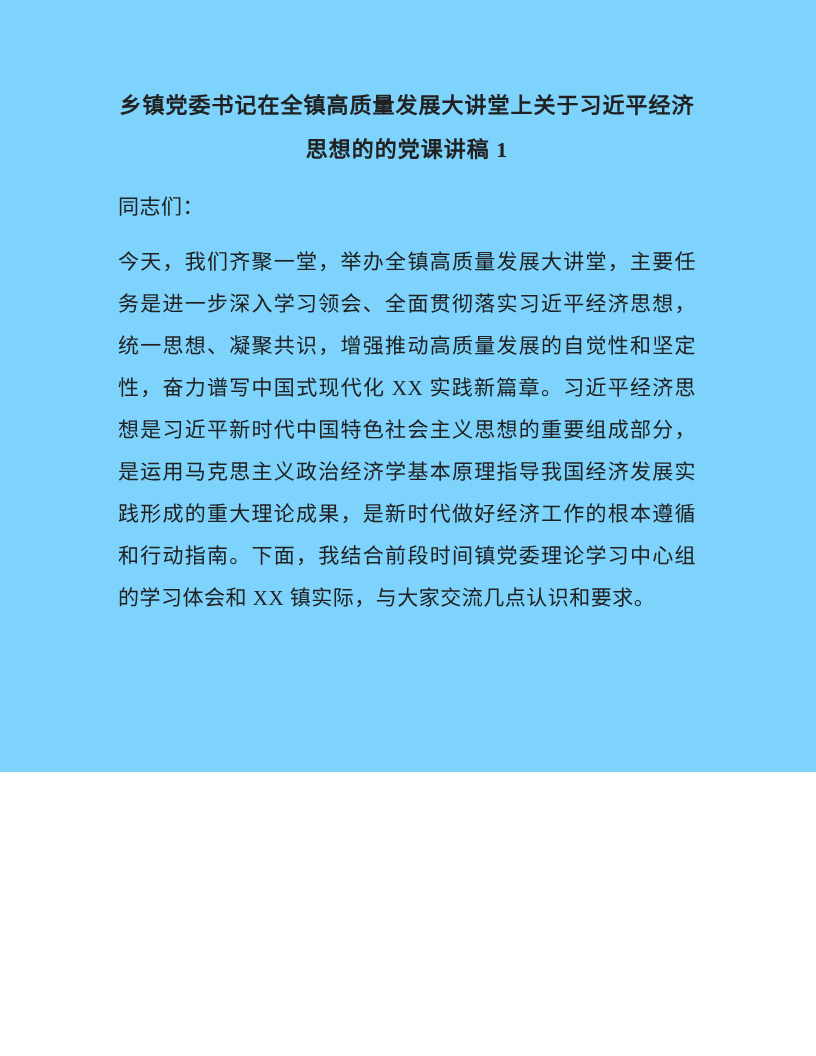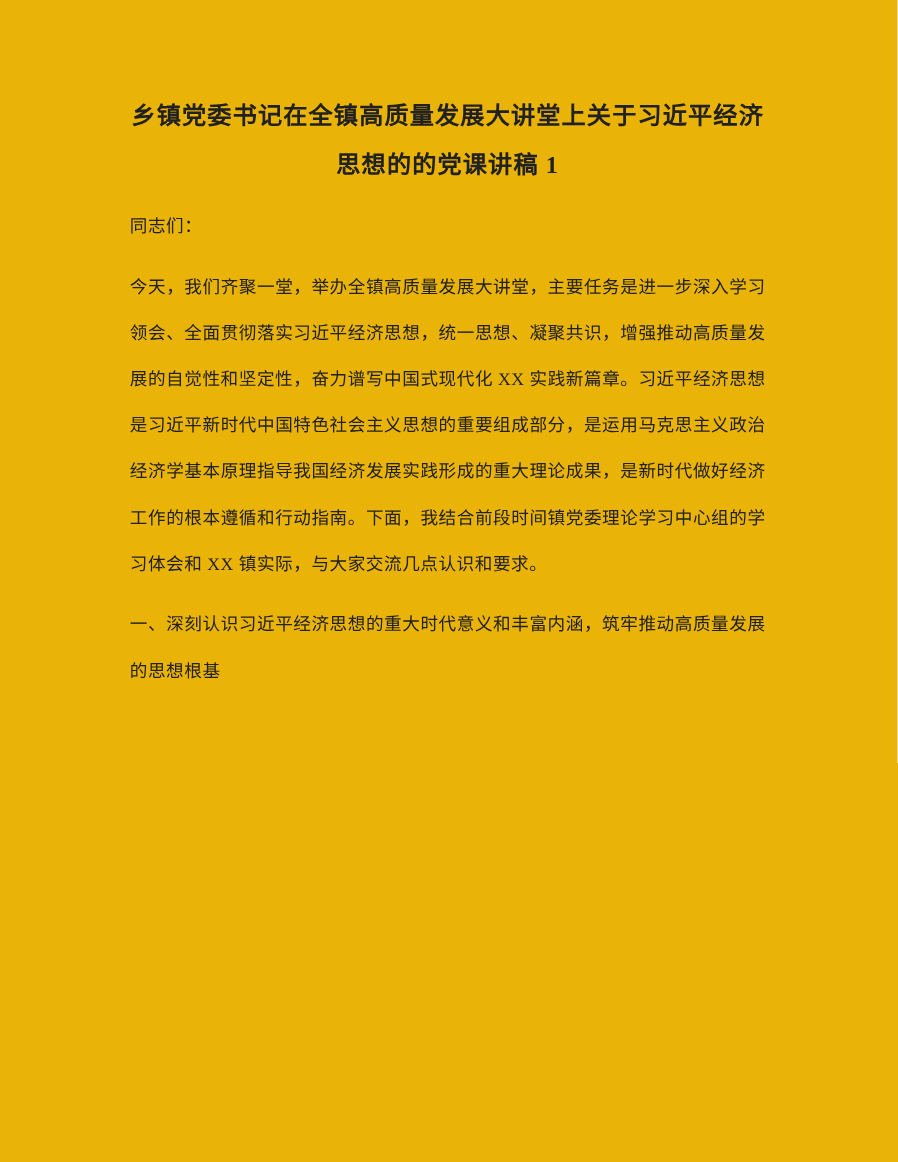--- a/index.html
+++ b/index.html
@@ -3,39 +3,39 @@
 <meta charset="utf-8">
 <style>
   html, body {
     margin: 0;
     padding: 0;
     background: #ffffff;
   }
   .page {
     position: relative;
     width: 816px;
-    height: 1056px;
+    height: 772px;
     margin: 0 auto;
-    background: #eab308;
+    background: #7dd3fc;
     box-sizing: border-box;
     padding: 84px 120px 60px 118px;
     font-family: "Liberation Serif", "DejaVu Serif", serif;
     color: #212121;
     overflow: hidden;
   }
   .doc-title {
     font-size: 22px;
     font-weight: 700;
     line-height: 44px;
     letter-spacing: 1px;
     text-align: center;
     margin: 0 0 14px 0;
   }
   .para {
-    font-size: 16px;
+    font-size: 21px;
     line-height: 42px;
     letter-spacing: 0.5px;
     text-align: justify;
     text-justify: inter-ideograph;
     margin: 0 0 13px 0;
     word-break: normal;
     line-break: strict;
     font-family: Liberation Serif, serif;
   }
   .para.salutation {
@@ -45,15 +45,14 @@
 </head>
 <body>
 
 <div class="page">
   <h1 class="doc-title">乡镇党委书记在全镇高质量发展大讲堂上关于习近平经济思想的的党课讲稿 1</h1>
 
   <p class="para salutation">同志们：</p>
 
   <p class="para">今天，我们齐聚一堂，举办全镇高质量发展大讲堂，主要任务是进一步深入学习领会、全面贯彻落实习近平经济思想，统一思想、凝聚共识，增强推动高质量发展的自觉性和坚定性，奋力谱写中国式现代化 XX 实践新篇章。习近平经济思想是习近平新时代中国特色社会主义思想的重要组成部分，是运用马克思主义政治经济学基本原理指导我国经济发展实践形成的重大理论成果，是新时代做好经济工作的根本遵循和行动指南。下面，我结合前段时间镇党委理论学习中心组的学习体会和 XX 镇实际，与大家交流几点认识和要求。</p>
 
-  <p class="para">一、深刻认识习近平经济思想的重大时代意义和丰富内涵，筑牢推动高质量发展的思想根基</p>
 
 </div>
 
 </body></html>

